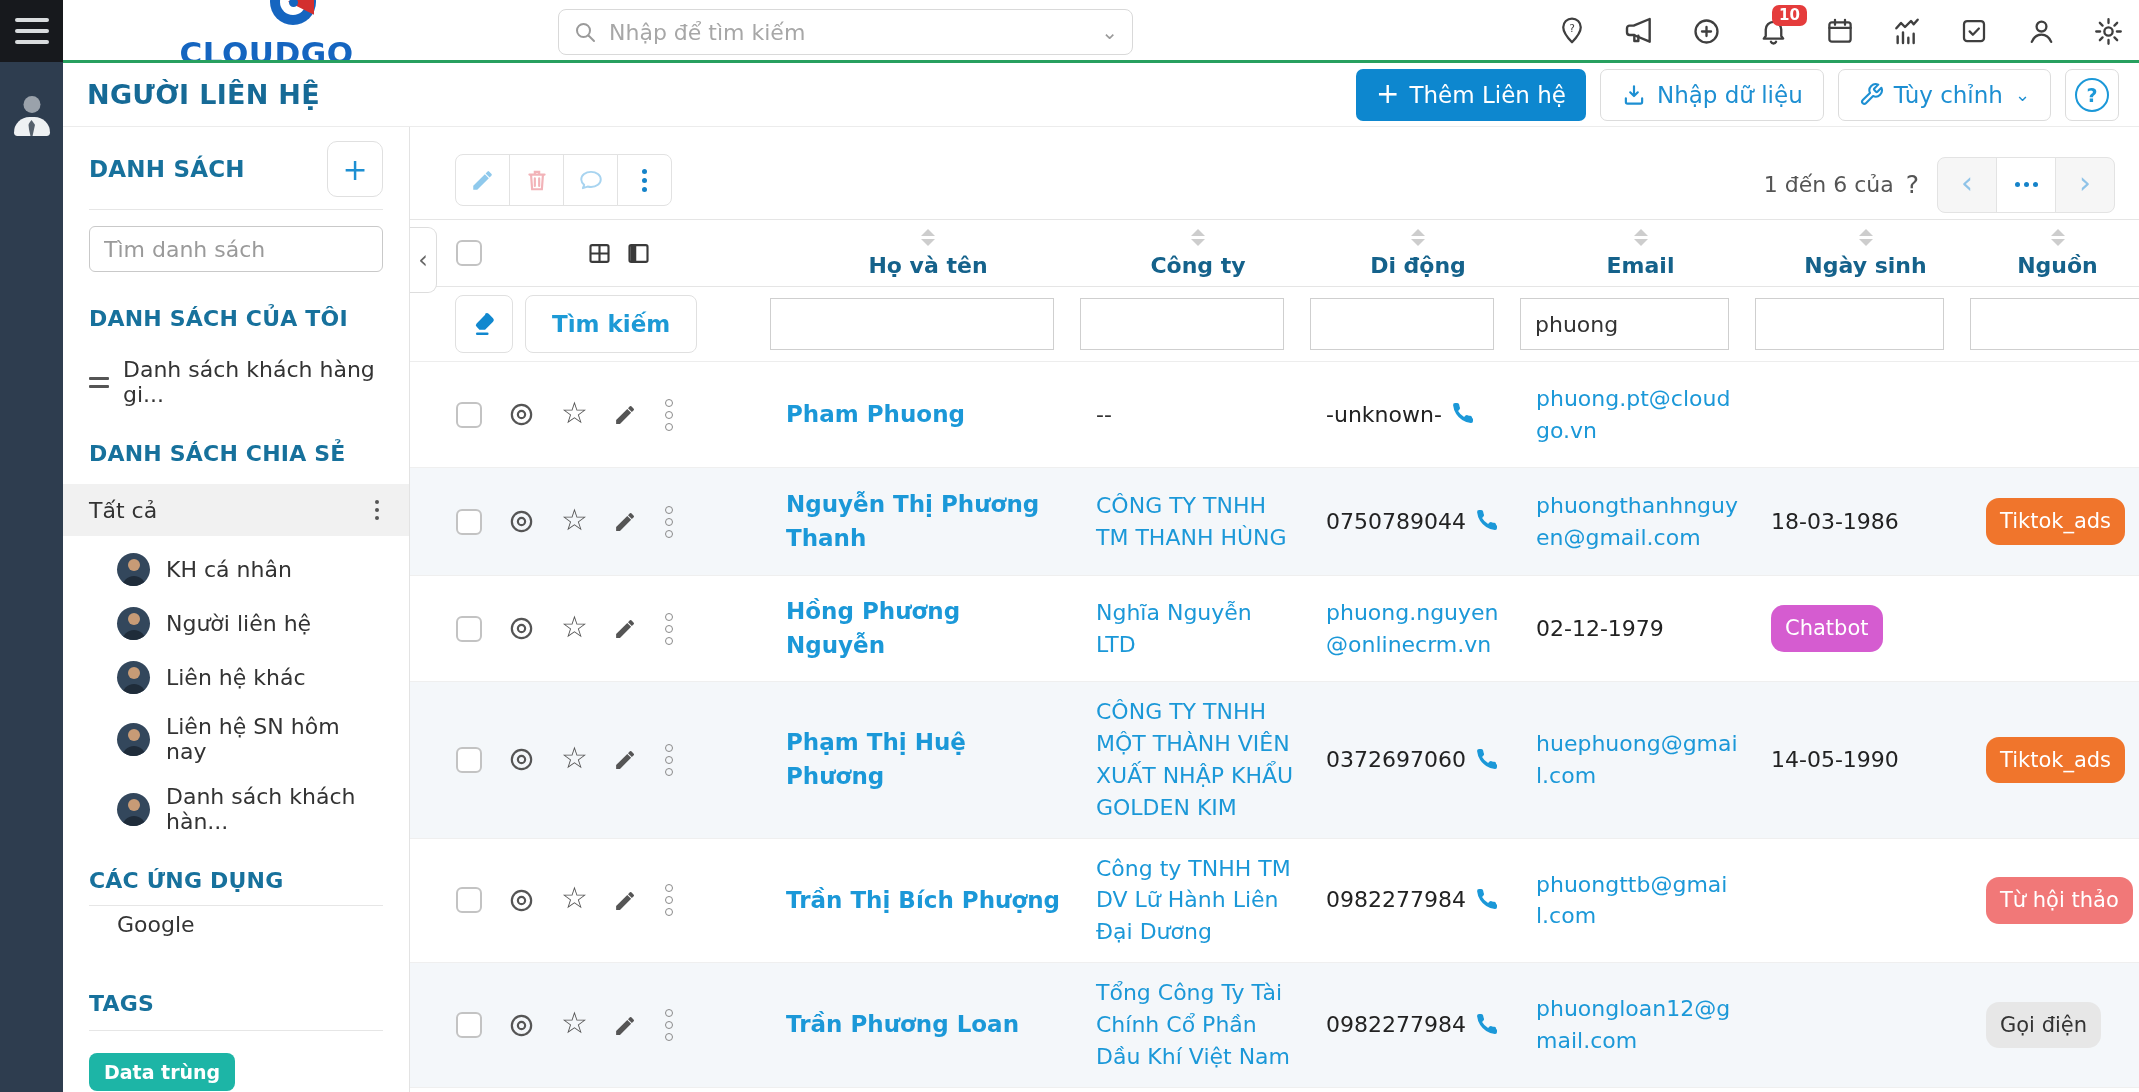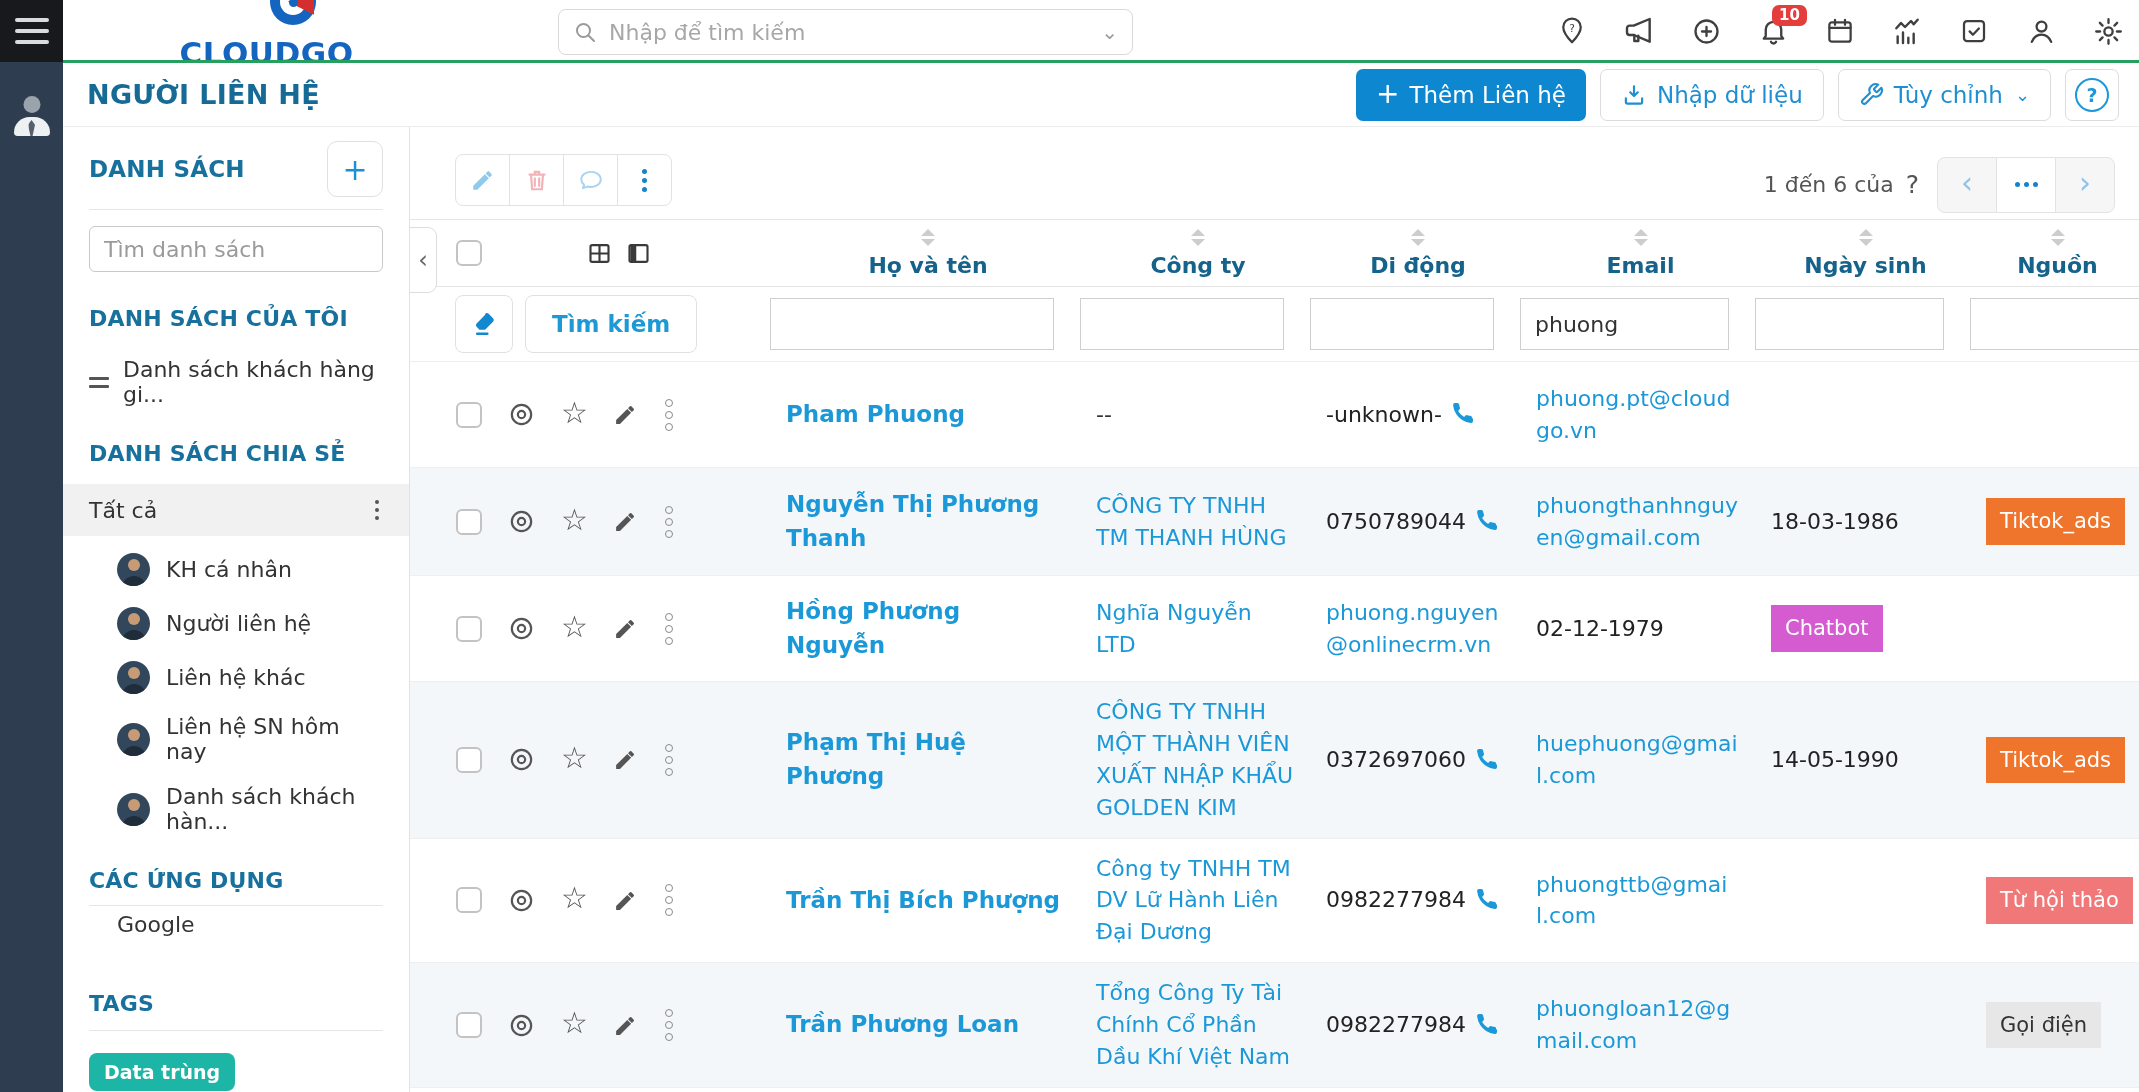--- a/index.html
+++ b/index.html
@@ -132,21 +132,21 @@
   .star-g{font-size:30px;color:#555;line-height:1;margin-top:-4px;}
   .rdots{display:flex;flex-direction:column;gap:4px;margin-left:27px;cursor:pointer;}
   .rdots i{width:8px;height:8px;border:1.6px solid #8a8a8a;border-radius:50%;box-sizing:border-box;}
   .cell{padding:14px 16px 14px 16px;font-size:22px;line-height:1.45;}
   .name-link{color:#1b98d8;font-weight:600;text-decoration:none;font-size:23px;cursor:pointer;}
   .co-link{color:#1b98d8;cursor:pointer;}
   .co-plain{color:#333;}
   .mobile-cell{display:flex;align-items:center;gap:9px;color:#222;}
   .email-link{color:#1b98d8;word-break:break-all;cursor:pointer;}
   .bday{color:#222;}
-  .badge{display:inline-block;border-radius:0;padding:8px 14px;font-size:21px;white-space:nowrap;}
+  .badge{display:inline-block;border-radius:13px;padding:8px 14px;font-size:21px;white-space:nowrap;}
 </style>
 </head>
 <body>
 
 <div class="shell">
 
   <div class="rail">
     <div class="rail-top">
       <span class="hamburger">
           <i></i>

